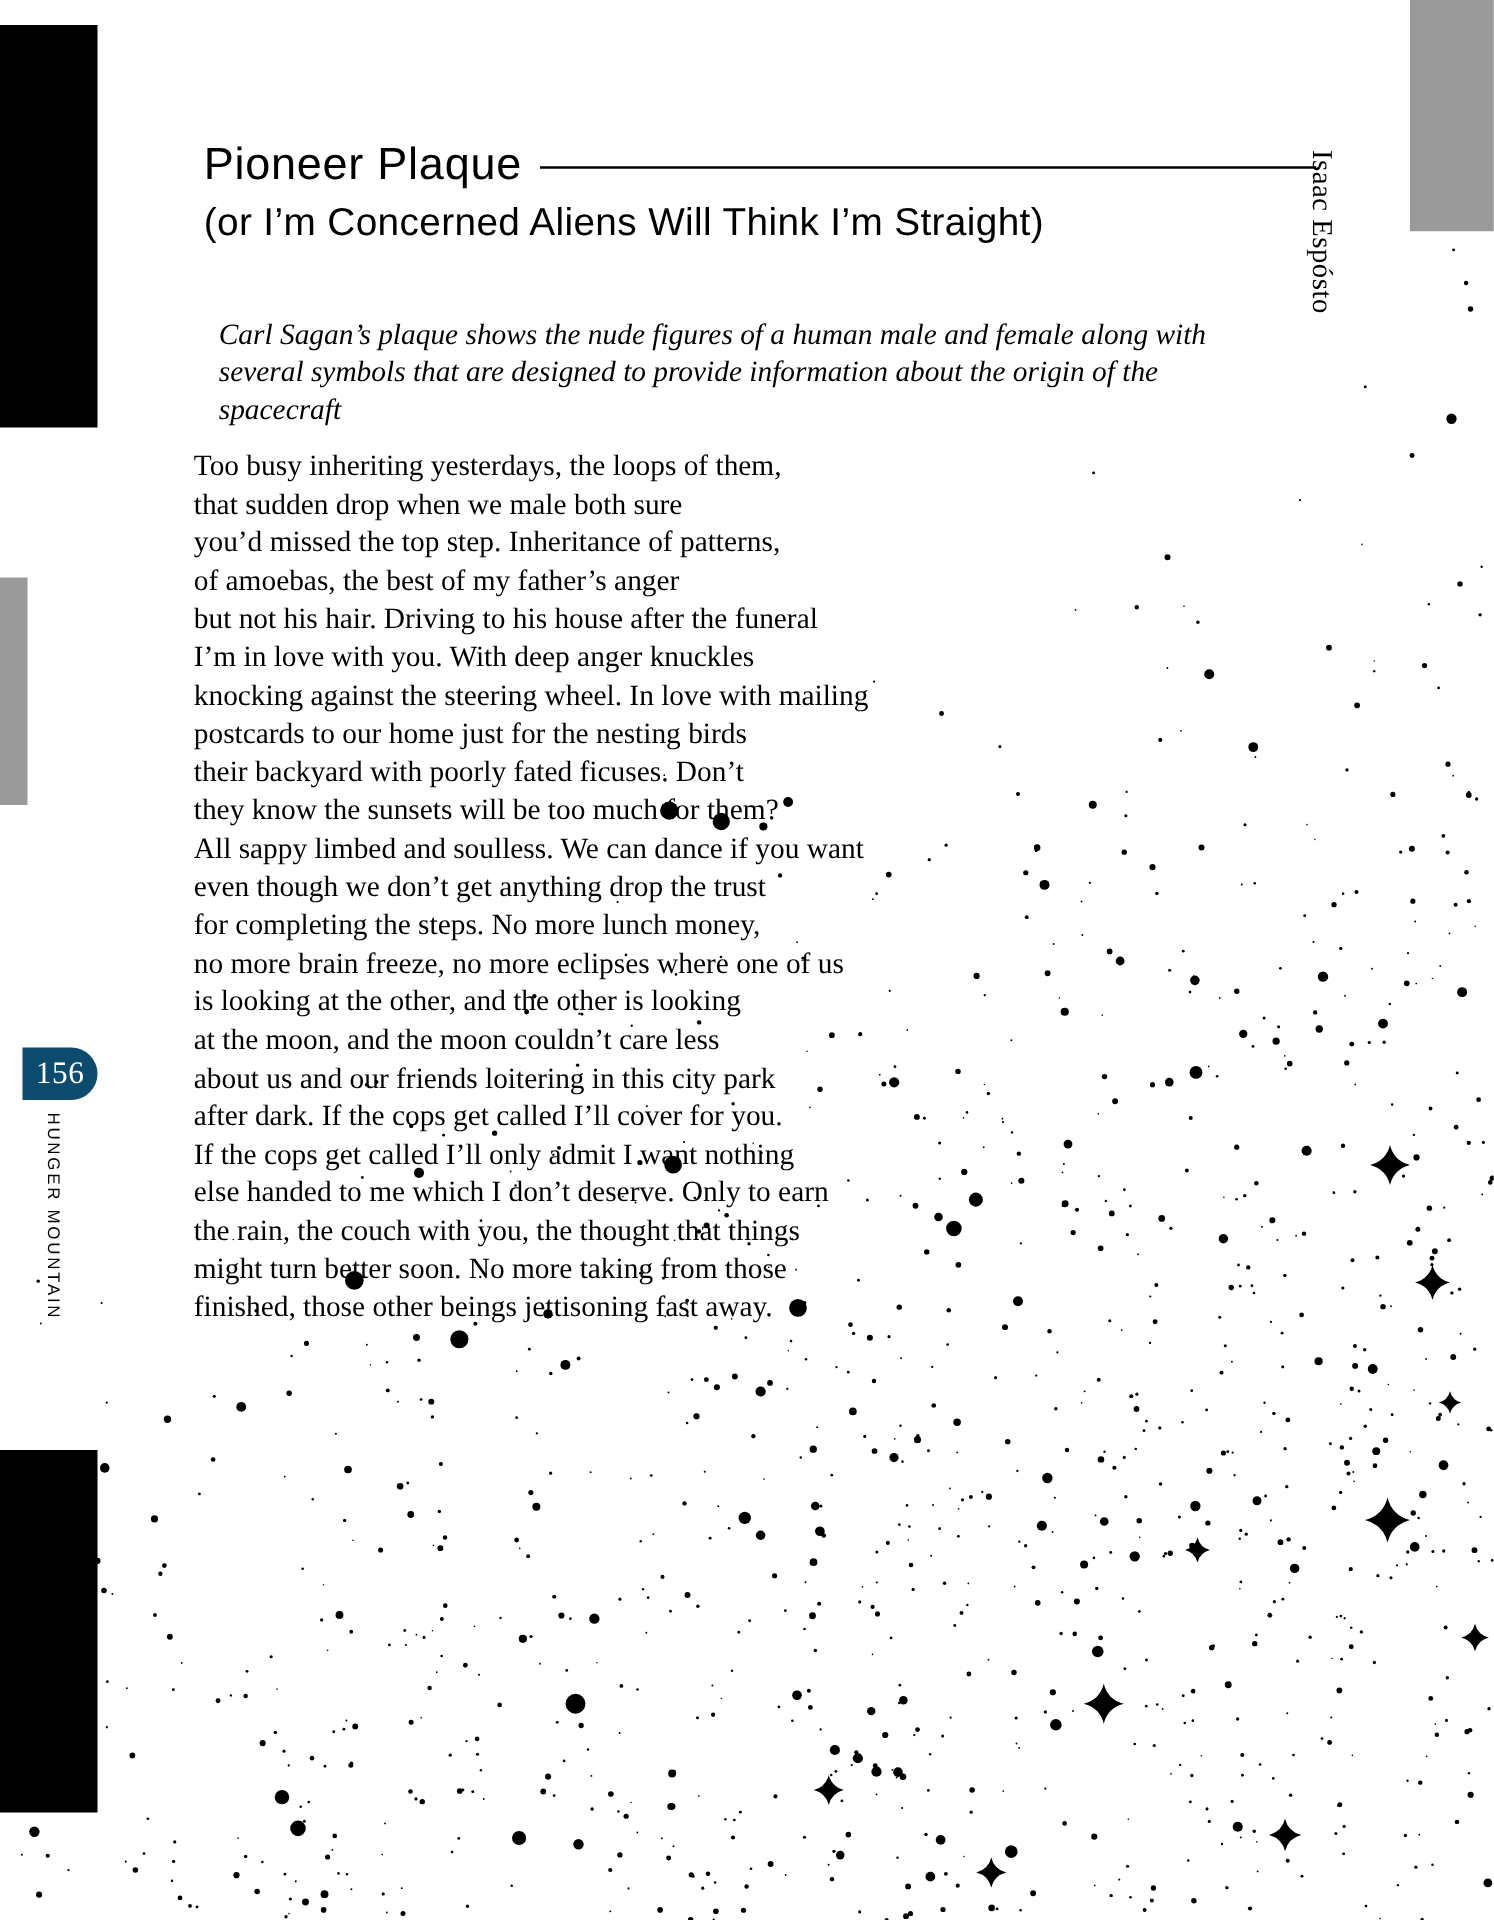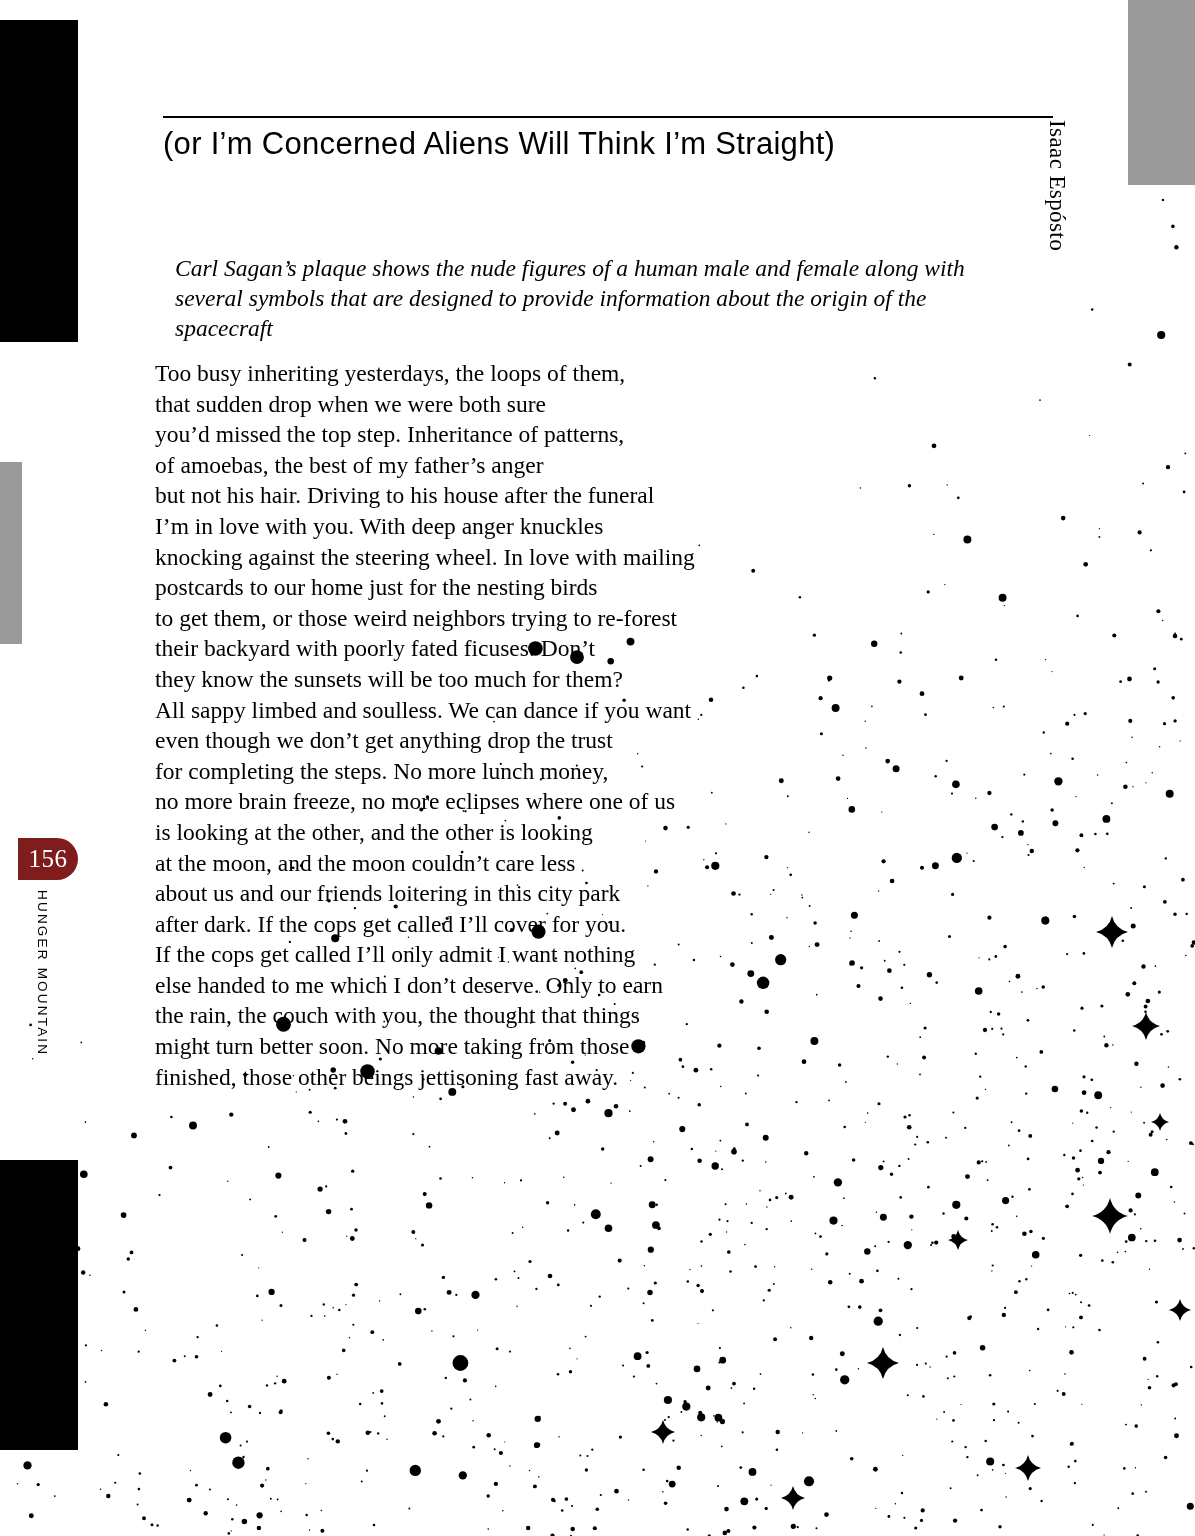--- a/index.html
+++ b/index.html
@@ -31,21 +31,21 @@
   #left-bar-bottom   { left: 0;    top: 1160px; width: 78px;  height: 290px; }
   #right-bar-grey    { left: 1128px; top: 0;    width: 67px;  height: 185px; }
 
   
   #page-number-badge {
     position: absolute;
     left: 18px;
     top: 838px;
     width: 60px;
     height: 42px;
-    background: #7f1d1d;
+    background: #0c4a6e;
     border-radius: 0 21px 21px 0;
     color: #ffffff;
     font-family: "Liberation Serif", serif;
     font-size: 25px;
     line-height: 42px;
     text-align: center;
     letter-spacing: .5px;
   }
 
   
@@ -157,37 +157,37 @@
 <div class="gry" id="right-bar-grey"></div>
 
 <div id="page-number-badge">156</div>
 
 <div id="running-head">HUNGER MOUNTAIN</div>
 
 <div id="author-name">Isaac Espósto</div>
 
 <div id="title-block">
   <div id="title-row">
+    <div id="poem-title">Pioneer Plaque</div>
     <div id="title-rule"></div>
   </div>
   <div id="poem-subtitle">(or I’m Concerned Aliens Will Think I’m Straight)</div>
 </div>
 
 <div id="epigraph">Carl Sagan’s plaque shows the nude figures of a human male and female along with several symbols that are designed to provide information about the origin of the spacecraft</div>
 
 <div id="poem-body">
     <div class="line">Too busy inheriting yesterdays, the loops of them,</div>
-    <div class="line">that sudden drop when we were both sure</div>
+    <div class="line">that sudden drop when we male both sure</div>
     <div class="line">you’d missed the top step. Inheritance of patterns,</div>
     <div class="line">of amoebas, the best of my father’s anger</div>
     <div class="line">but not his hair. Driving to his house after the funeral</div>
     <div class="line">I’m in love with you. With deep anger knuckles</div>
     <div class="line">knocking against the steering wheel. In love with mailing</div>
     <div class="line">postcards to our home just for the nesting birds</div>
-    <div class="line">to get them, or those weird neighbors trying to re-forest</div>
     <div class="line">their backyard with poorly fated ficuses. Don’t</div>
     <div class="line">they know the sunsets will be too much for them?</div>
     <div class="line">All sappy limbed and soulless. We can dance if you want</div>
     <div class="line">even though we don’t get anything drop the trust</div>
     <div class="line">for completing the steps. No more lunch money,</div>
     <div class="line">no more brain freeze, no more eclipses where one of us</div>
     <div class="line">is looking at the other, and the other is looking</div>
     <div class="line">at the moon, and the moon couldn’t care less</div>
     <div class="line">about us and our friends loitering in this city park</div>
     <div class="line">after dark. If the cops get called I’ll cover for you.</div>

